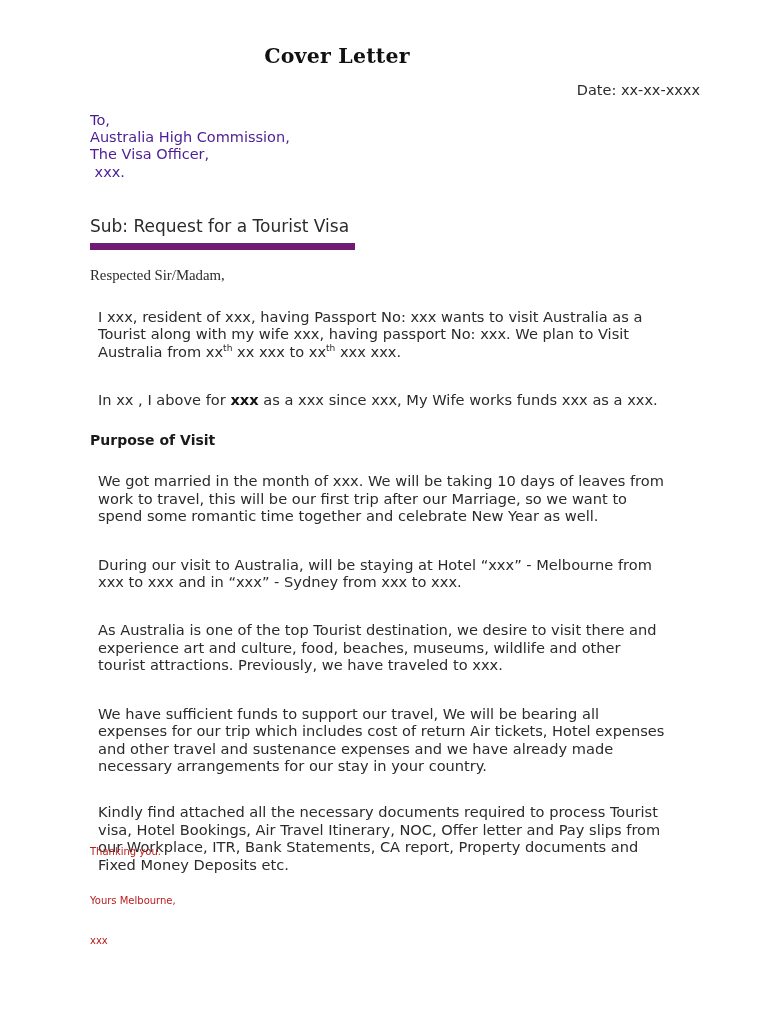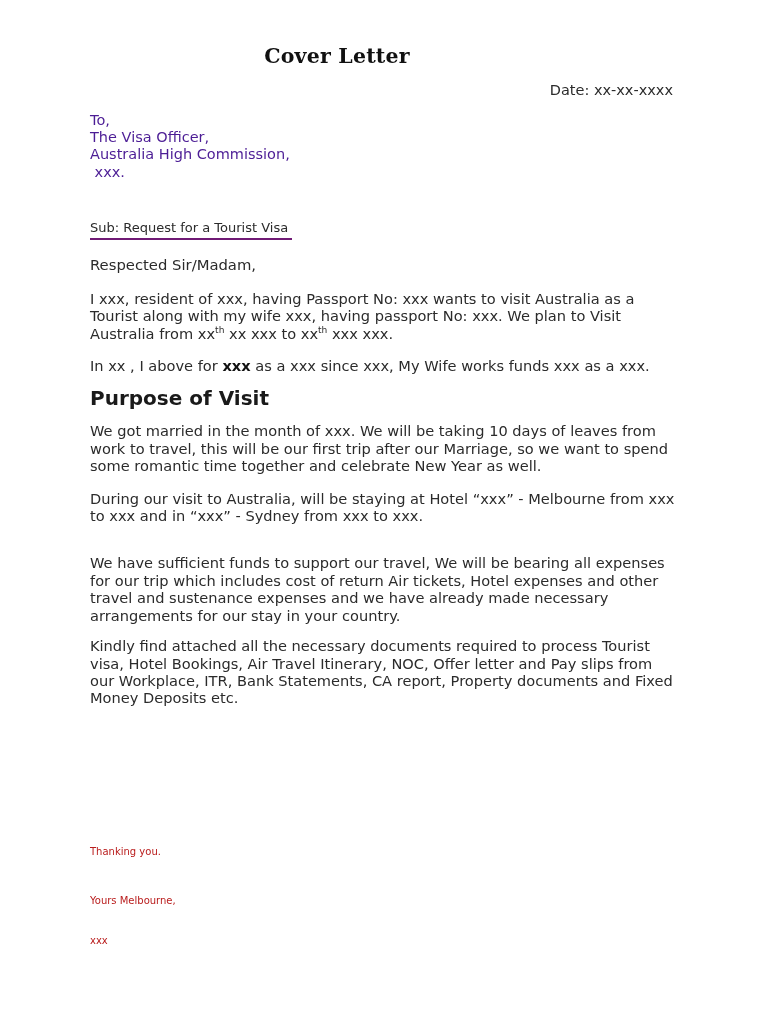--- a/index.html
+++ b/index.html
@@ -26,21 +26,21 @@
     font-weight: bold;
     font-size: 20.5px;
     letter-spacing: 0.2px;
     color: #111111;
   }
   .date-line {
     position: absolute;
     top: 82px;
     left: 0;
     width: 768px;
-    padding-right: 95px;
+    padding-right: 68px;
     box-sizing: border-box;
     text-align: right;
     font-size: 14.5px;
     color: #2b2b2b;
   }
   .body-block {
     position: absolute;
     left: 90px;
     top: 112px;
     width: 585px;
@@ -48,52 +48,53 @@
   .addr-line {
     font-size: 14.5px;
     line-height: 17.2px;
     white-space: pre;
     color: #4c1d95;
   }
   .spacer-sub {
     height: 36px;
   }
   .subject {
-    font-size: 13px;
+    font-size: 17px;
     line-height: 18px;
     color: #2b2b2b;
     white-space: pre;
     display: inline-block;
-    border-bottom: 2px solid #701a75;
-    padding-bottom: 1px;
+    border-bottom: 7px solid #701a75;
+    padding-bottom: 8px;
   }
   .spacer-sm {
     height: 16px;
   }
   .salutation {
     font-size: 14.8px;
     line-height: 18px;
     color: #2b2b2b;
+    font-family: Liberation Serif, serif;
   }
   p.para {
-    margin: 0;
+    margin: 8px;
     padding: 0;
     font-size: 14.6px;
     line-height: 17.4px;
     color: #2b2b2b;
     text-align: left;
   }
   .gap {
     height: 15px;
   }
   .gap-tight {
     height: 13px;
   }
   .heading-bold {
-    font-size: 20px;
+    font-size: 14px;
     line-height: 18px;
     font-weight: bold;
     color: #1a1a1a;
   }
   .b {
     font-weight: bold;
     color: #111111;
   }
   sup {
     font-size: 0.62em;
@@ -123,22 +124,22 @@
 
 <div class="page">
 
   <div class="doc-title">Cover Letter</div>
 
   <div class="date-line">Date: xx-xx-xxxx</div>
 
   <div class="body-block">
 
     <div class="addr-line">To,</div>
+    <div class="addr-line">Australia High Commission,</div>
     <div class="addr-line">The Visa Officer,</div>
-    <div class="addr-line">Australia High Commission,</div>
     <div class="addr-line"> xxx.</div>
 
     <div class="spacer-sub"></div>
 
     <div>
       <span class="subject">Sub: Request for a Tourist Visa </span>
     </div>
 
     <div class="spacer-sm"></div>
 
@@ -159,20 +160,21 @@
     <div class="gap"></div>
 
     <p class="para">We got married in the month of xxx. We will be taking 10 days of leaves from work to travel, this will be our first trip after our Marriage, so we want to spend some romantic time together and celebrate New Year as well.</p>
 
     <div class="gap"></div>
 
     <p class="para">During our visit to Australia, will be staying at Hotel “xxx” - Melbourne from xxx to xxx and in “xxx” - Sydney from xxx to xxx.</p>
 
     <div class="gap"></div>
 
+    <p class="para">As Australia is one of the top Tourist destination, we desire to visit there and experience art and culture, food, beaches, museums, wildlife and other tourist attractions. Previously, we have traveled to xxx.</p>
 
     <div class="gap"></div>
 
     <p class="para">We have sufficient funds to support our travel, We will be bearing all expenses for our trip which includes cost of return Air tickets, Hotel expenses and other travel and sustenance expenses and we have already made necessary arrangements for our stay in your country.</p>
 
     <div class="gap-tight"></div>
 
     <p class="para">Kindly find attached all the necessary documents required to process Tourist visa, Hotel Bookings, Air Travel Itinerary, NOC, Offer letter and Pay slips from our Workplace, ITR, Bank Statements, CA report, Property documents and Fixed Money Deposits etc.</p>
 
     <div class="gap-tight"></div>

